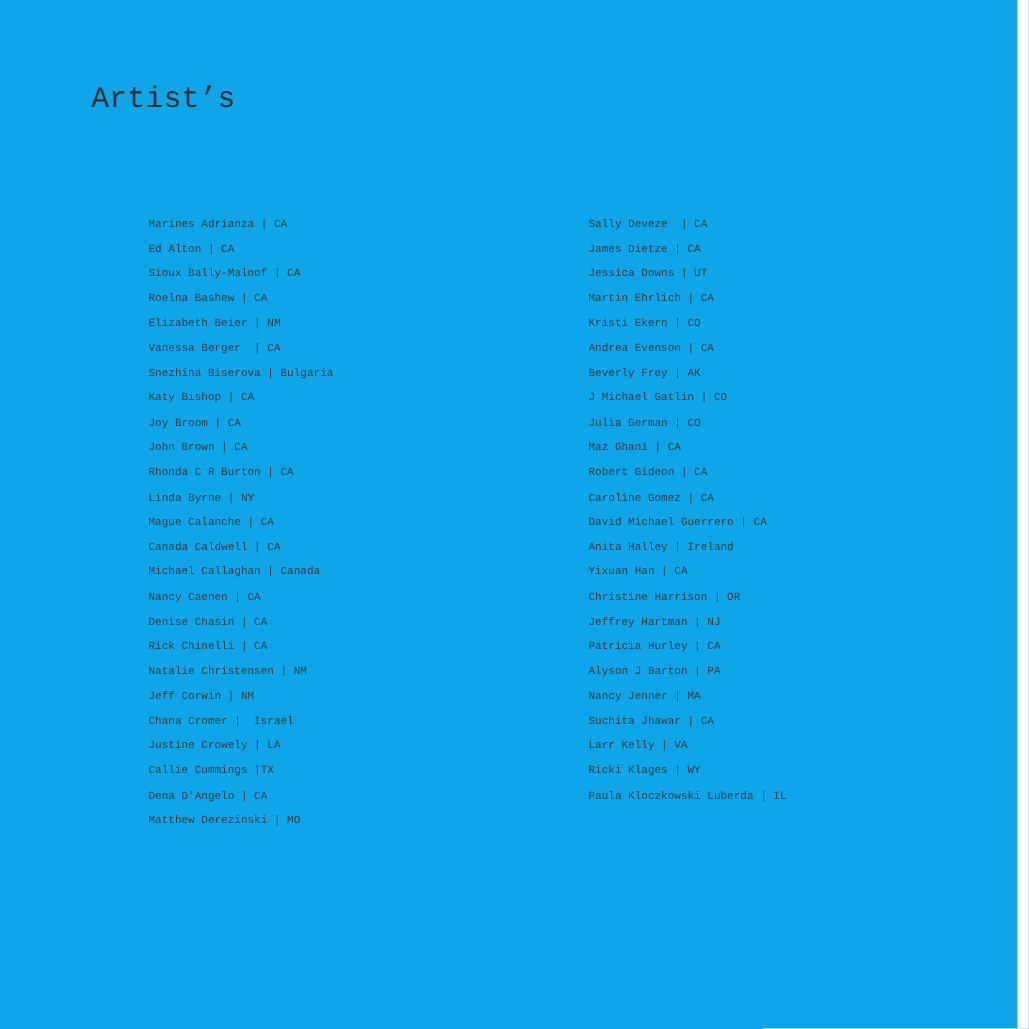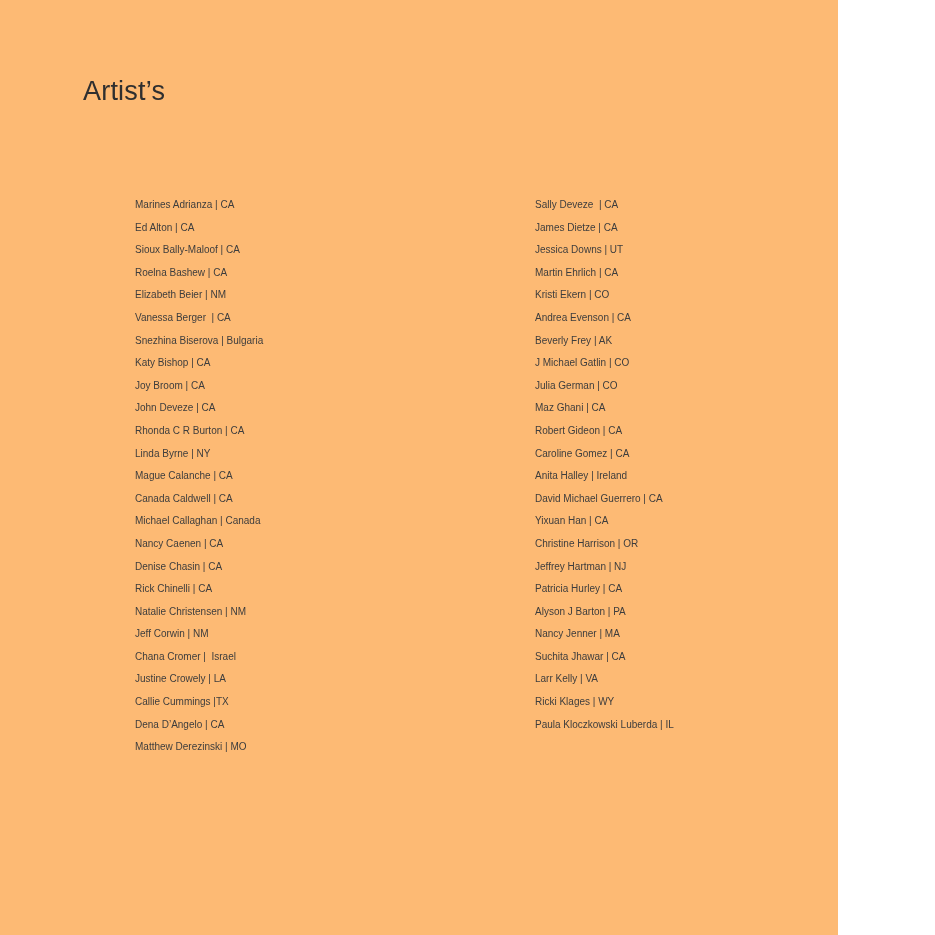--- a/index.html
+++ b/index.html
@@ -2,24 +2,24 @@
 <html><head>
 <meta charset="utf-8">
 <style>
   html, body {
     margin: 0;
     padding: 0;
     background: #ffffff;
   }
   .page {
     position: relative;
-    width: 838px;
+    width: 925px;
     height: 935px;
-    background: #fdba74;
-    font-family: Liberation Sans, sans-serif;
+    background: #0ea5e9;
+    font-family: Liberation Mono, monospace;
     color: #3d3d3d;
     overflow: hidden;
   }
   .title {
     position: absolute;
     left: 83px;
     top: 76px;
     font-size: 27px;
     font-weight: 400;
     letter-spacing: 0.2px;
@@ -55,21 +55,21 @@
     <ul class="col">
         <li class="entry">Marines Adrianza | CA</li>
         <li class="entry">Ed Alton | CA</li>
         <li class="entry">Sioux Bally-Maloof | CA</li>
         <li class="entry">Roelna Bashew | CA</li>
         <li class="entry">Elizabeth Beier | NM</li>
         <li class="entry">Vanessa Berger  | CA</li>
         <li class="entry">Snezhina Biserova | Bulgaria</li>
         <li class="entry">Katy Bishop | CA</li>
         <li class="entry">Joy Broom | CA</li>
-        <li class="entry">John Deveze | CA</li>
+        <li class="entry">John Brown | CA</li>
         <li class="entry">Rhonda C R Burton | CA</li>
         <li class="entry">Linda Byrne | NY</li>
         <li class="entry">Mague Calanche | CA</li>
         <li class="entry">Canada Caldwell | CA</li>
         <li class="entry">Michael Callaghan | Canada</li>
         <li class="entry">Nancy Caenen | CA</li>
         <li class="entry">Denise Chasin | CA</li>
         <li class="entry">Rick Chinelli | CA</li>
         <li class="entry">Natalie Christensen | NM</li>
         <li class="entry">Jeff Corwin | NM</li>
@@ -85,22 +85,22 @@
         <li class="entry">Jessica Downs | UT</li>
         <li class="entry">Martin Ehrlich | CA</li>
         <li class="entry">Kristi Ekern | CO</li>
         <li class="entry">Andrea Evenson | CA</li>
         <li class="entry">Beverly Frey | AK</li>
         <li class="entry">J Michael Gatlin | CO</li>
         <li class="entry">Julia German | CO</li>
         <li class="entry">Maz Ghani | CA</li>
         <li class="entry">Robert Gideon | CA</li>
         <li class="entry">Caroline Gomez | CA</li>
+        <li class="entry">David Michael Guerrero | CA</li>
         <li class="entry">Anita Halley | Ireland</li>
-        <li class="entry">David Michael Guerrero | CA</li>
         <li class="entry">Yixuan Han | CA</li>
         <li class="entry">Christine Harrison | OR</li>
         <li class="entry">Jeffrey Hartman | NJ</li>
         <li class="entry">Patricia Hurley | CA</li>
         <li class="entry">Alyson J Barton | PA</li>
         <li class="entry">Nancy Jenner | MA</li>
         <li class="entry">Suchita Jhawar | CA</li>
         <li class="entry">Larr Kelly | VA</li>
         <li class="entry">Ricki Klages | WY</li>
         <li class="entry">Paula Kloczkowski Luberda | IL</li>

